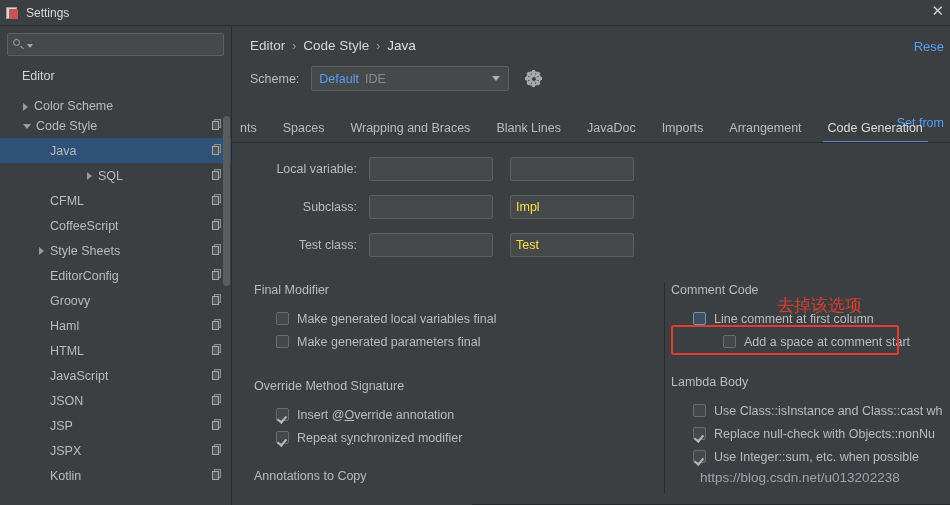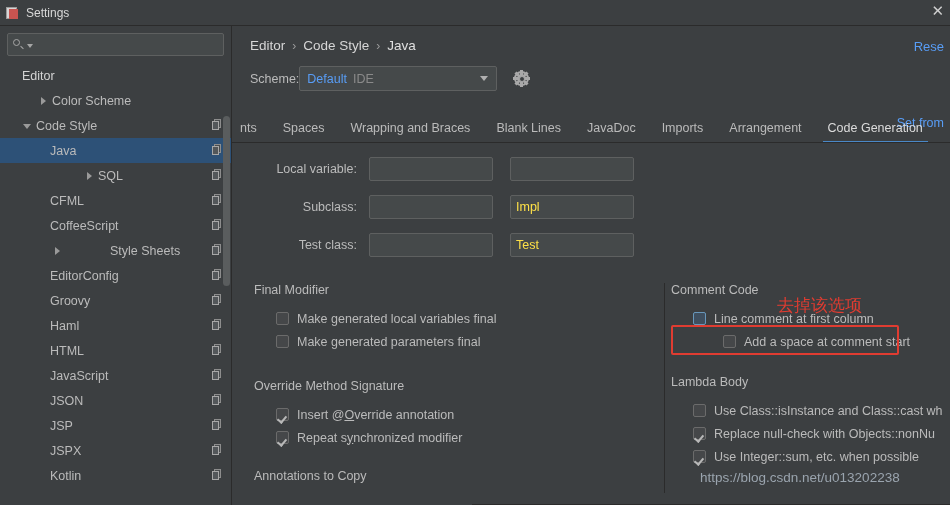--- a/index.html
+++ b/index.html
@@ -215,21 +215,21 @@
     right: 6px; top: 90px;
     color: #589df6;
     font-size: 12.5px;
   }
 
   .scheme-row {
     display: flex;
     align-items: center;
     margin: 13px 0 0 18px;
   }
-  .scheme-row .lbl { font-size: 12.5px; color: #bbbbbb; margin-right: 0; }
+  .scheme-row .lbl { font-size: 12.5px; color: #bbbbbb; margin-right: 12px; }
   .combo {
     width: 198px; height: 25px;
     background: #45494a;
     border: 1px solid #5e6060;
     border-radius: 2px;
     display: flex;
     align-items: center;
     padding: 0 2px 0 7px;
     position: relative;
   }
@@ -448,21 +448,21 @@
         <div class="caret-dn"></div>
         <input type="text" placeholder="" style="">
       </div>
     </div>
 
     <div class="tree" id="tree-root">
         <div class="tree-row bold" style="padding-left: 8px;">
           <span class="arrow"></span>
           <span class="label">Editor</span>
         </div>
-        <div class="tree-row" style="padding-left: 38px;">
+        <div class="tree-row" style="padding-left: 20px; align-items: flex-end;">
           <span class="arrow right"></span>
           <span class="label">Color Scheme</span>
         </div>
         <div class="tree-row" style="padding-left: 22px;">
           <span class="arrow down"></span>
           <span class="label">Code Style</span>
           <span class="copy-ic">
             <span class="b"></span>
             <span class="f"></span>
           </span>
@@ -492,21 +492,21 @@
           </span>
         </div>
         <div class="tree-row" style="padding-left: 36px;">
           <span class="arrow"></span>
           <span class="label">CoffeeScript</span>
           <span class="copy-ic">
             <span class="b"></span>
             <span class="f"></span>
           </span>
         </div>
-        <div class="tree-row" style="padding-left: 52px; gap: 44px;">
+        <div class="tree-row" style="padding-left: 36px;">
           <span class="arrow right"></span>
           <span class="label">Style Sheets</span>
           <span class="copy-ic">
             <span class="b"></span>
             <span class="f"></span>
           </span>
         </div>
         <div class="tree-row" style="padding-left: 36px;">
           <span class="arrow"></span>
           <span class="label">EditorConfig</span>

